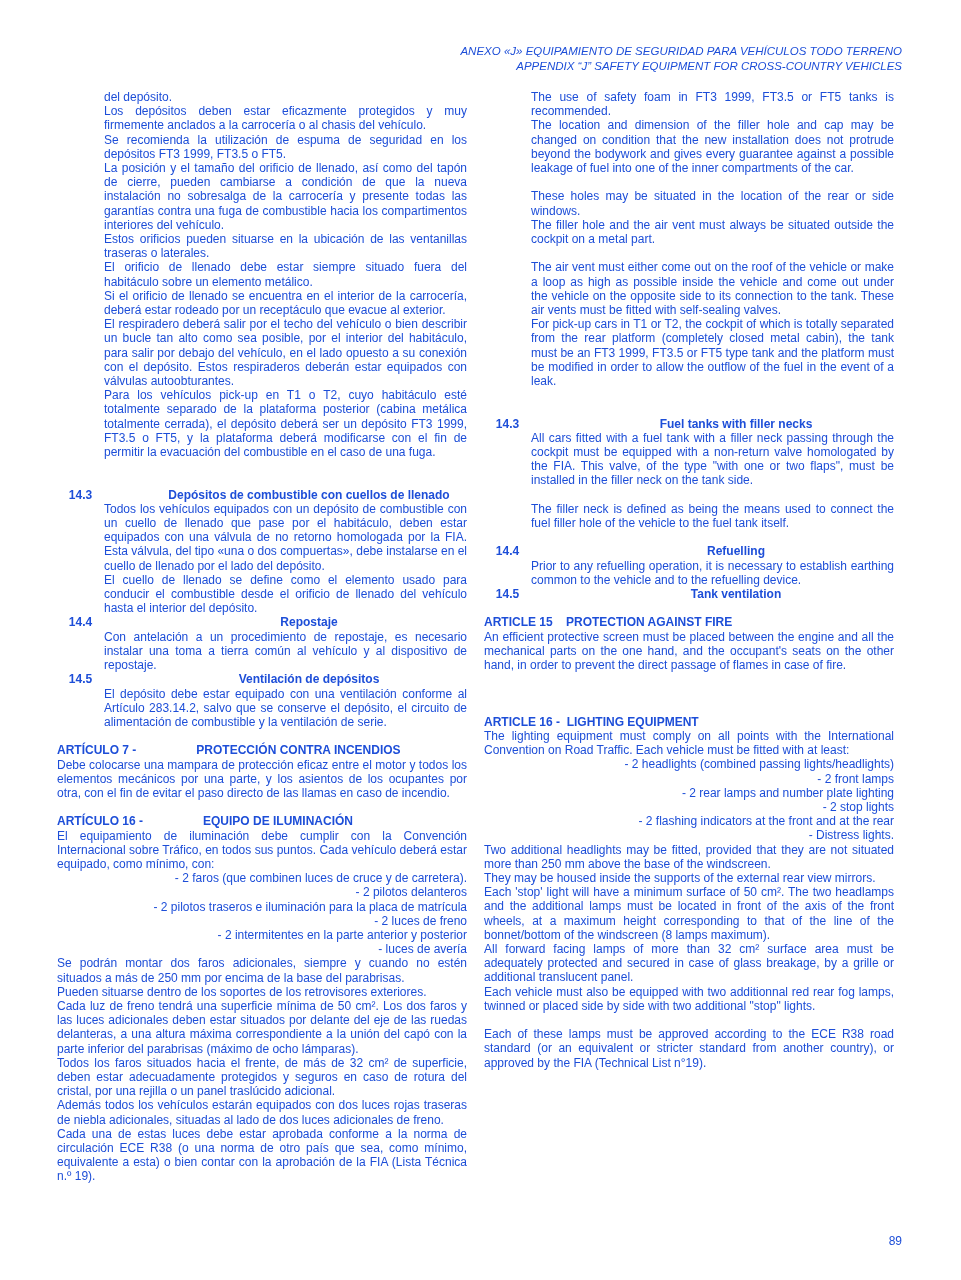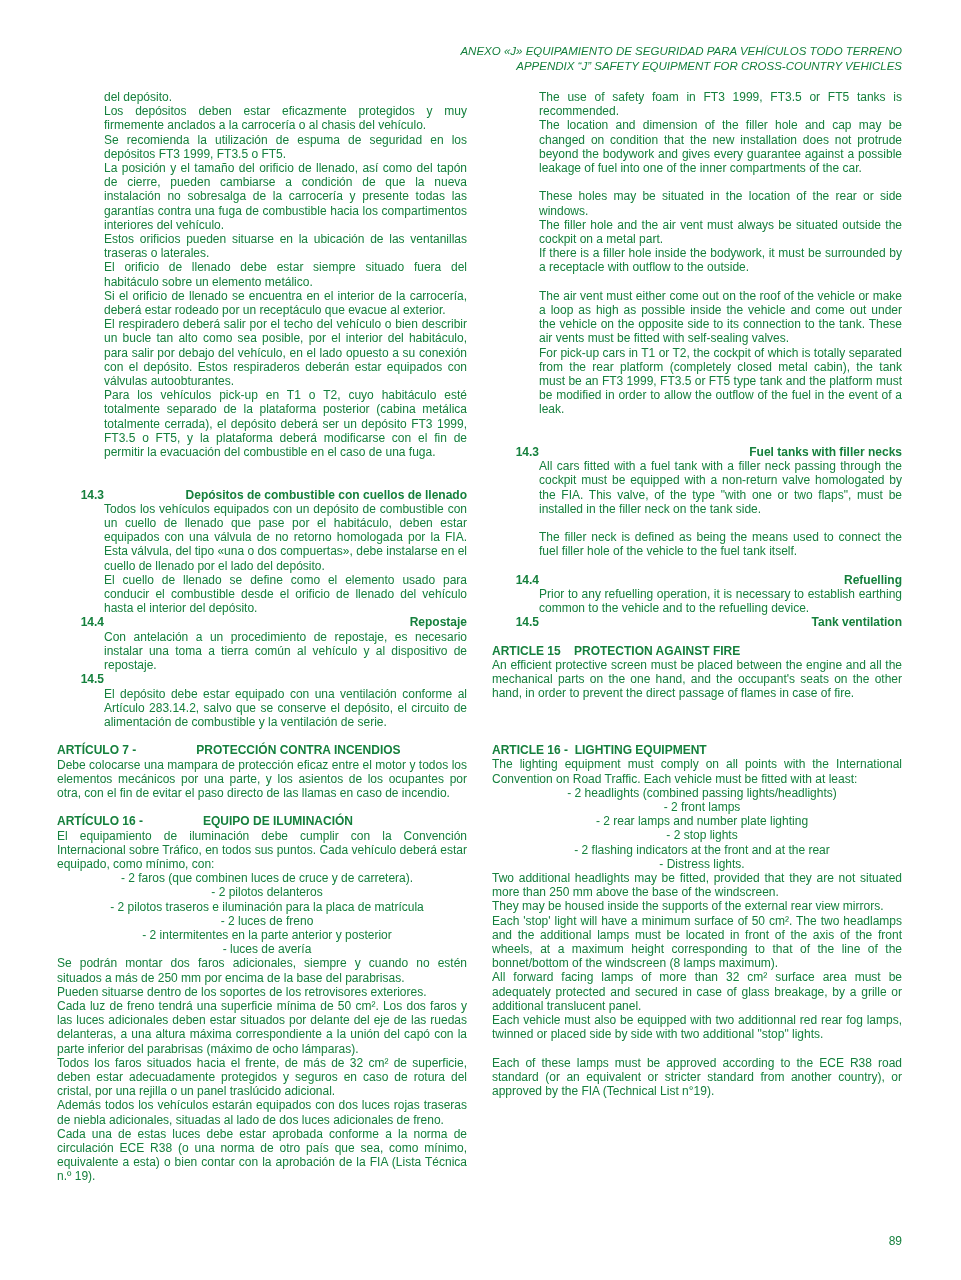--- a/index.html
+++ b/index.html
@@ -5,58 +5,58 @@
   * { box-sizing: border-box; }
   html, body { margin: 0; padding: 0; }
   body { background: #d9d9d9; }
   .page {
     position: relative;
     width: 961px;
     height: 1280px;
     margin: 0 auto;
     background: #ffffff;
     font-family: "Liberation Sans", "DejaVu Sans", sans-serif;
-    color: #15803d;
+    color: #1d4ed8;
     overflow: hidden;
   }
   .header {
     position: absolute;
     top: 44px;
     left: 57px;
     right: 59px;
     text-align: right;
     font-style: italic;
     font-size: 11.5px;
     line-height: 15px;
   }
   .columns {
     position: absolute;
     top: 90px;
     left: 57px;
     display: flex;
-    gap: 25px;
+    gap: 17px;
   }
   .col {
     width: 410px;
     font-size: 12px;
     line-height: 14.2px;
     text-align: justify;
   }
   .col p { margin: 0; }
   .para.indent { padding-left: 47px; }
   .gap { height: 14.2px; }
-  .section { display: flex; font-weight: bold; text-align: right; }
+  .section { display: flex; font-weight: bold; text-align: center; }
   .section .num { width: 47px; flex: none; }
   .section .stitle { flex: 1; padding-left: 47px; }
   .heading {
     font-weight: bold;
     white-space: pre-wrap;
     text-align: left;
   }
-  .list { text-align: center; }
+  .list { text-align: right; }
   .li { padding-left: 20px; text-indent: -10px; }
   .pagenum {
     position: absolute;
     right: 59px;
     bottom: 32px;
     font-size: 12px;
   }
 </style>
 </head>
 <body>
@@ -87,20 +87,21 @@
         </div>
         <p class="para indent">Todos los vehículos equipados con un depósito de combustible con un cuello de llenado que pase por el habitáculo, deben estar equipados con una válvula de no retorno homologada por la FIA. Esta válvula, del tipo «una o dos compuertas», debe instalarse en el cuello de llenado por el lado del depósito.</p>
         <p class="para indent">El cuello de llenado se define como el elemento usado para conducir el combustible desde el orificio de llenado del vehículo hasta el interior del depósito.</p>
         <div class="section">
           <span class="num">14.4</span>
           <span class="stitle">Repostaje</span>
         </div>
         <p class="para indent">Con antelación a un procedimiento de repostaje, es necesario instalar una toma a tierra común al vehículo y al dispositivo de repostaje.</p>
         <div class="section">
           <span class="num">14.5</span>
+          <span class="stitle">Ventilación de depósitos</span>
         </div>
         <p class="para indent">El depósito debe estar equipado con una ventilación conforme al Artículo 283.14.2, salvo que se conserve el depósito, el circuito de alimentación de combustible y la ventilación de serie.</p>
         <div class="gap"></div>
         <div class="heading">ARTÍCULO 7 -                  PROTECCIÓN CONTRA INCENDIOS</div>
         <p class="para">Debe colocarse una mampara de protección eficaz entre el motor y todos los elementos mecánicos por una parte, y los asientos de los ocupantes por otra, con el fin de evitar el paso directo de las llamas en caso de incendio.</p>
         <div class="gap"></div>
         <div class="heading">ARTÍCULO 16 -                  EQUIPO DE ILUMINACIÓN</div>
         <p class="para">El equipamiento de iluminación debe cumplir con la Convención Internacional sobre Tráfico, en todos sus puntos. Cada vehículo deberá estar equipado, como mínimo, con:</p>
         <div class="list">
           <div class="li">- 2 faros (que combinen luces de cruce y de carretera).</div>
@@ -116,21 +117,20 @@
         <p class="para">Todos los faros situados hacia el frente, de más de 32 cm² de superficie, deben estar adecuadamente protegidos y seguros en caso de rotura del cristal, por una rejilla o un panel traslúcido adicional.</p>
         <p class="para">Además todos los vehículos estarán equipados con dos luces rojas traseras de niebla adicionales, situadas al lado de dos luces adicionales de freno.</p>
         <p class="para">Cada una de estas luces debe estar aprobada conforme a la norma de circulación ECE R38 (o una norma de otro país que sea, como mínimo, equivalente a esta) o bien contar con la aprobación de la FIA (Lista Técnica n.º 19).</p>
       </div>
     <div class="col" id="col-right">
         <p class="para indent">The use of safety foam in FT3 1999, FT3.5 or FT5 tanks is recommended.</p>
         <p class="para indent">The location and dimension of the filler hole and cap may be changed on condition that the new installation does not protrude beyond the bodywork and gives every guarantee against a possible leakage of fuel into one of the inner compartments of the car.</p>
         <div class="gap"></div>
         <p class="para indent">These holes may be situated in the location of the rear or side windows.</p>
         <p class="para indent">The filler hole and the air vent must always be situated outside the cockpit on a metal part.</p>
-        <p class="para indent">If there is a filler hole inside the bodywork, it must be surrounded by a receptacle with outflow to the outside.</p>
         <div class="gap"></div>
         <p class="para indent">The air vent must either come out on the roof of the vehicle or make a loop as high as possible inside the vehicle and come out under the vehicle on the opposite side to its connection to the tank. These air vents must be fitted with self-sealing valves.</p>
         <p class="para indent">For pick-up cars in T1 or T2, the cockpit of which is totally separated from the rear platform (completely closed metal cabin), the tank must be an FT3 1999, FT3.5 or FT5 type tank and the platform must be modified in order to allow the outflow of the fuel in the event of a leak.</p>
         <div class="gap"></div>
         <div class="gap"></div>
         <div class="section">
           <span class="num">14.3</span>
           <span class="stitle">Fuel tanks with filler necks</span>
         </div>
         <p class="para indent">All cars fitted with a fuel tank with a filler neck passing through the cockpit must be equipped with a non-return valve homologated by the FIA. This valve, of the type "with one or two flaps", must be installed in the filler neck on the tank side.</p>

